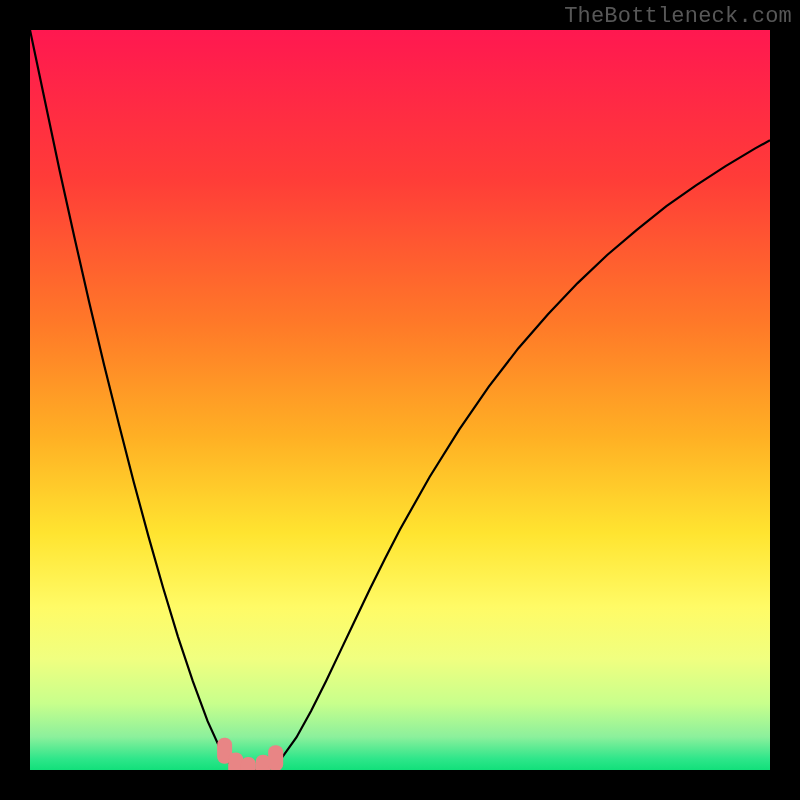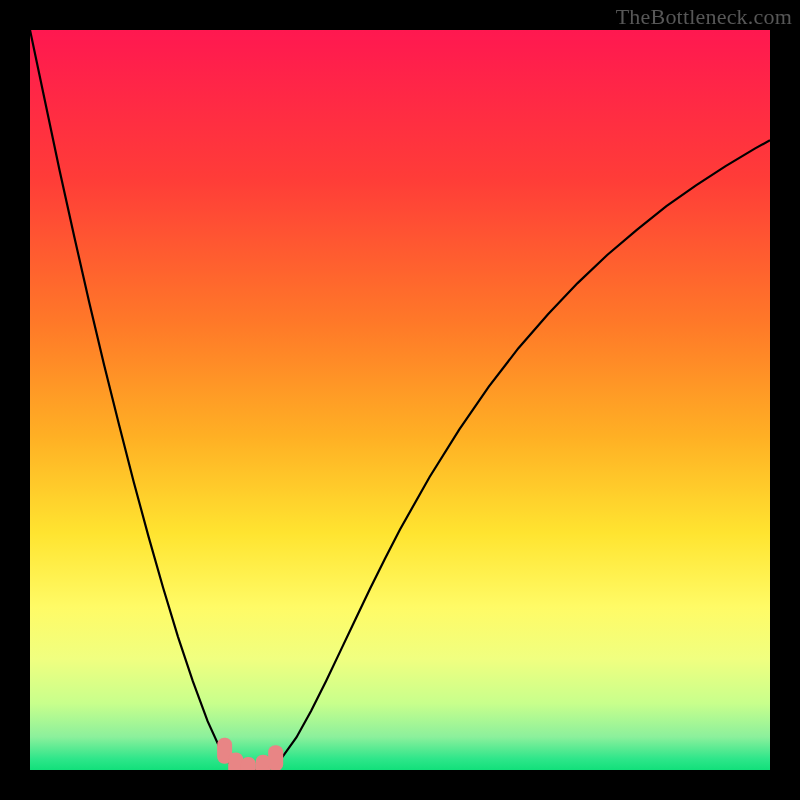--- a/index.html
+++ b/index.html
@@ -13,21 +13,21 @@
   .frame {
     position: relative;
     width: 800px;
     height: 800px;
     background: #000;
   }
   .watermark {
     position: absolute;
     top: 4px;
     right: 8px;
-    font-family: Liberation Serif, serif;
+    font-family: Liberation Mono, monospace;
     font-size: 22px;
     color: #575757;
     font-weight: 500;
     letter-spacing: 0.2px;
   }
   .plot-area {
     position: absolute;
     left: 30px;
     top: 30px;
     width: 740px;

